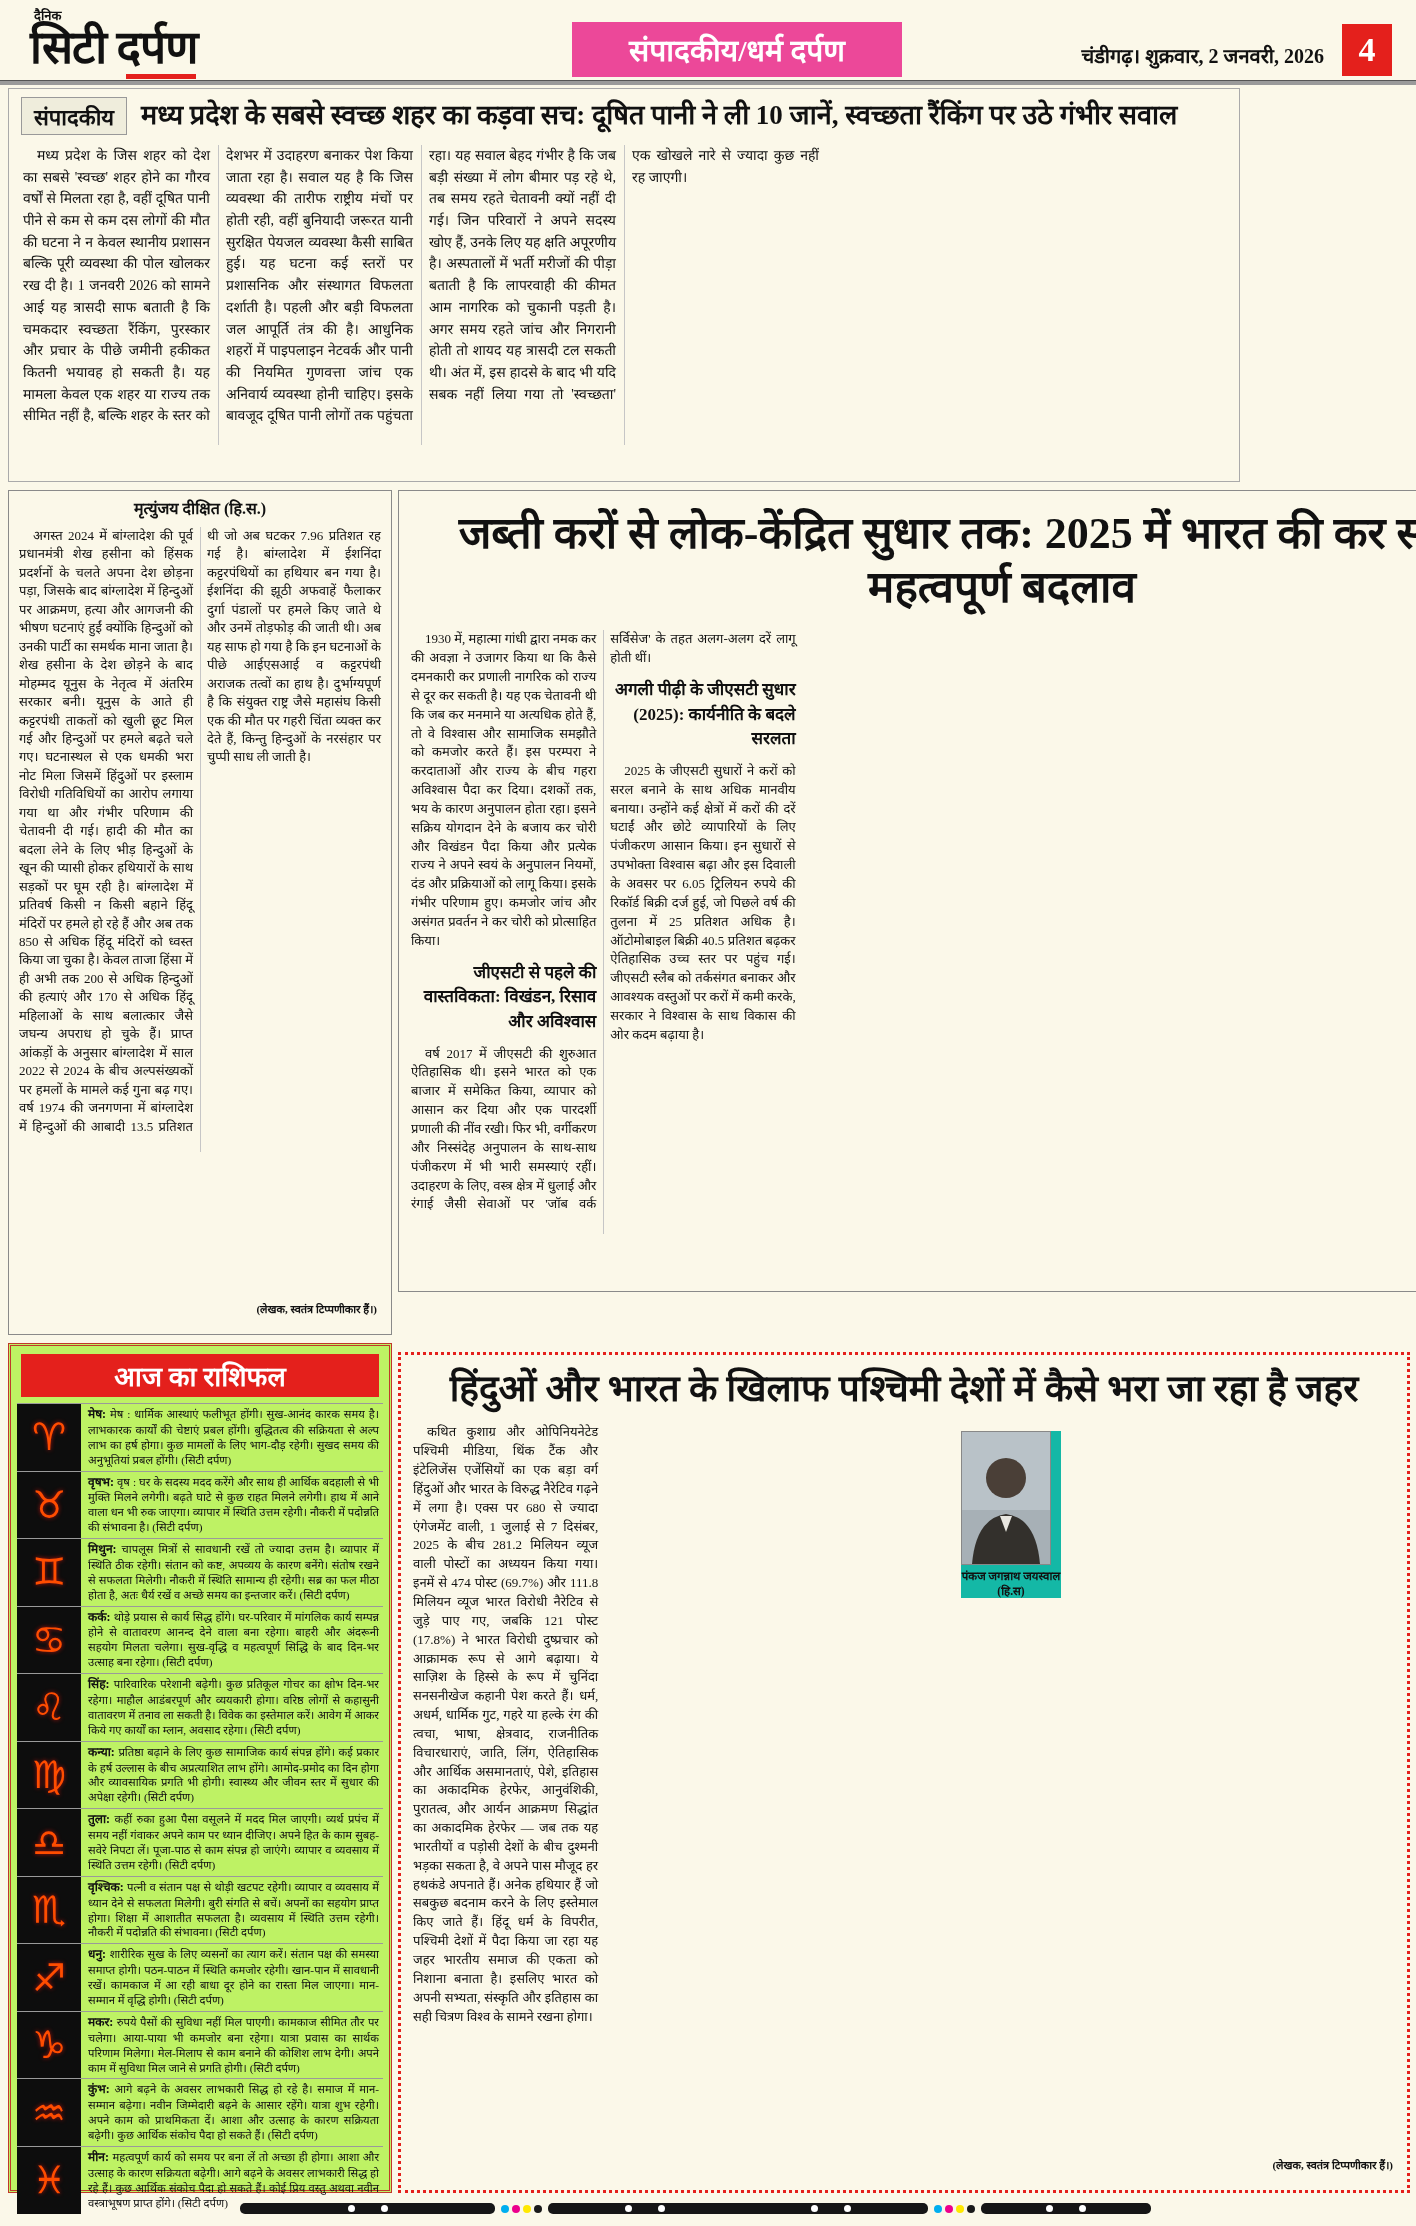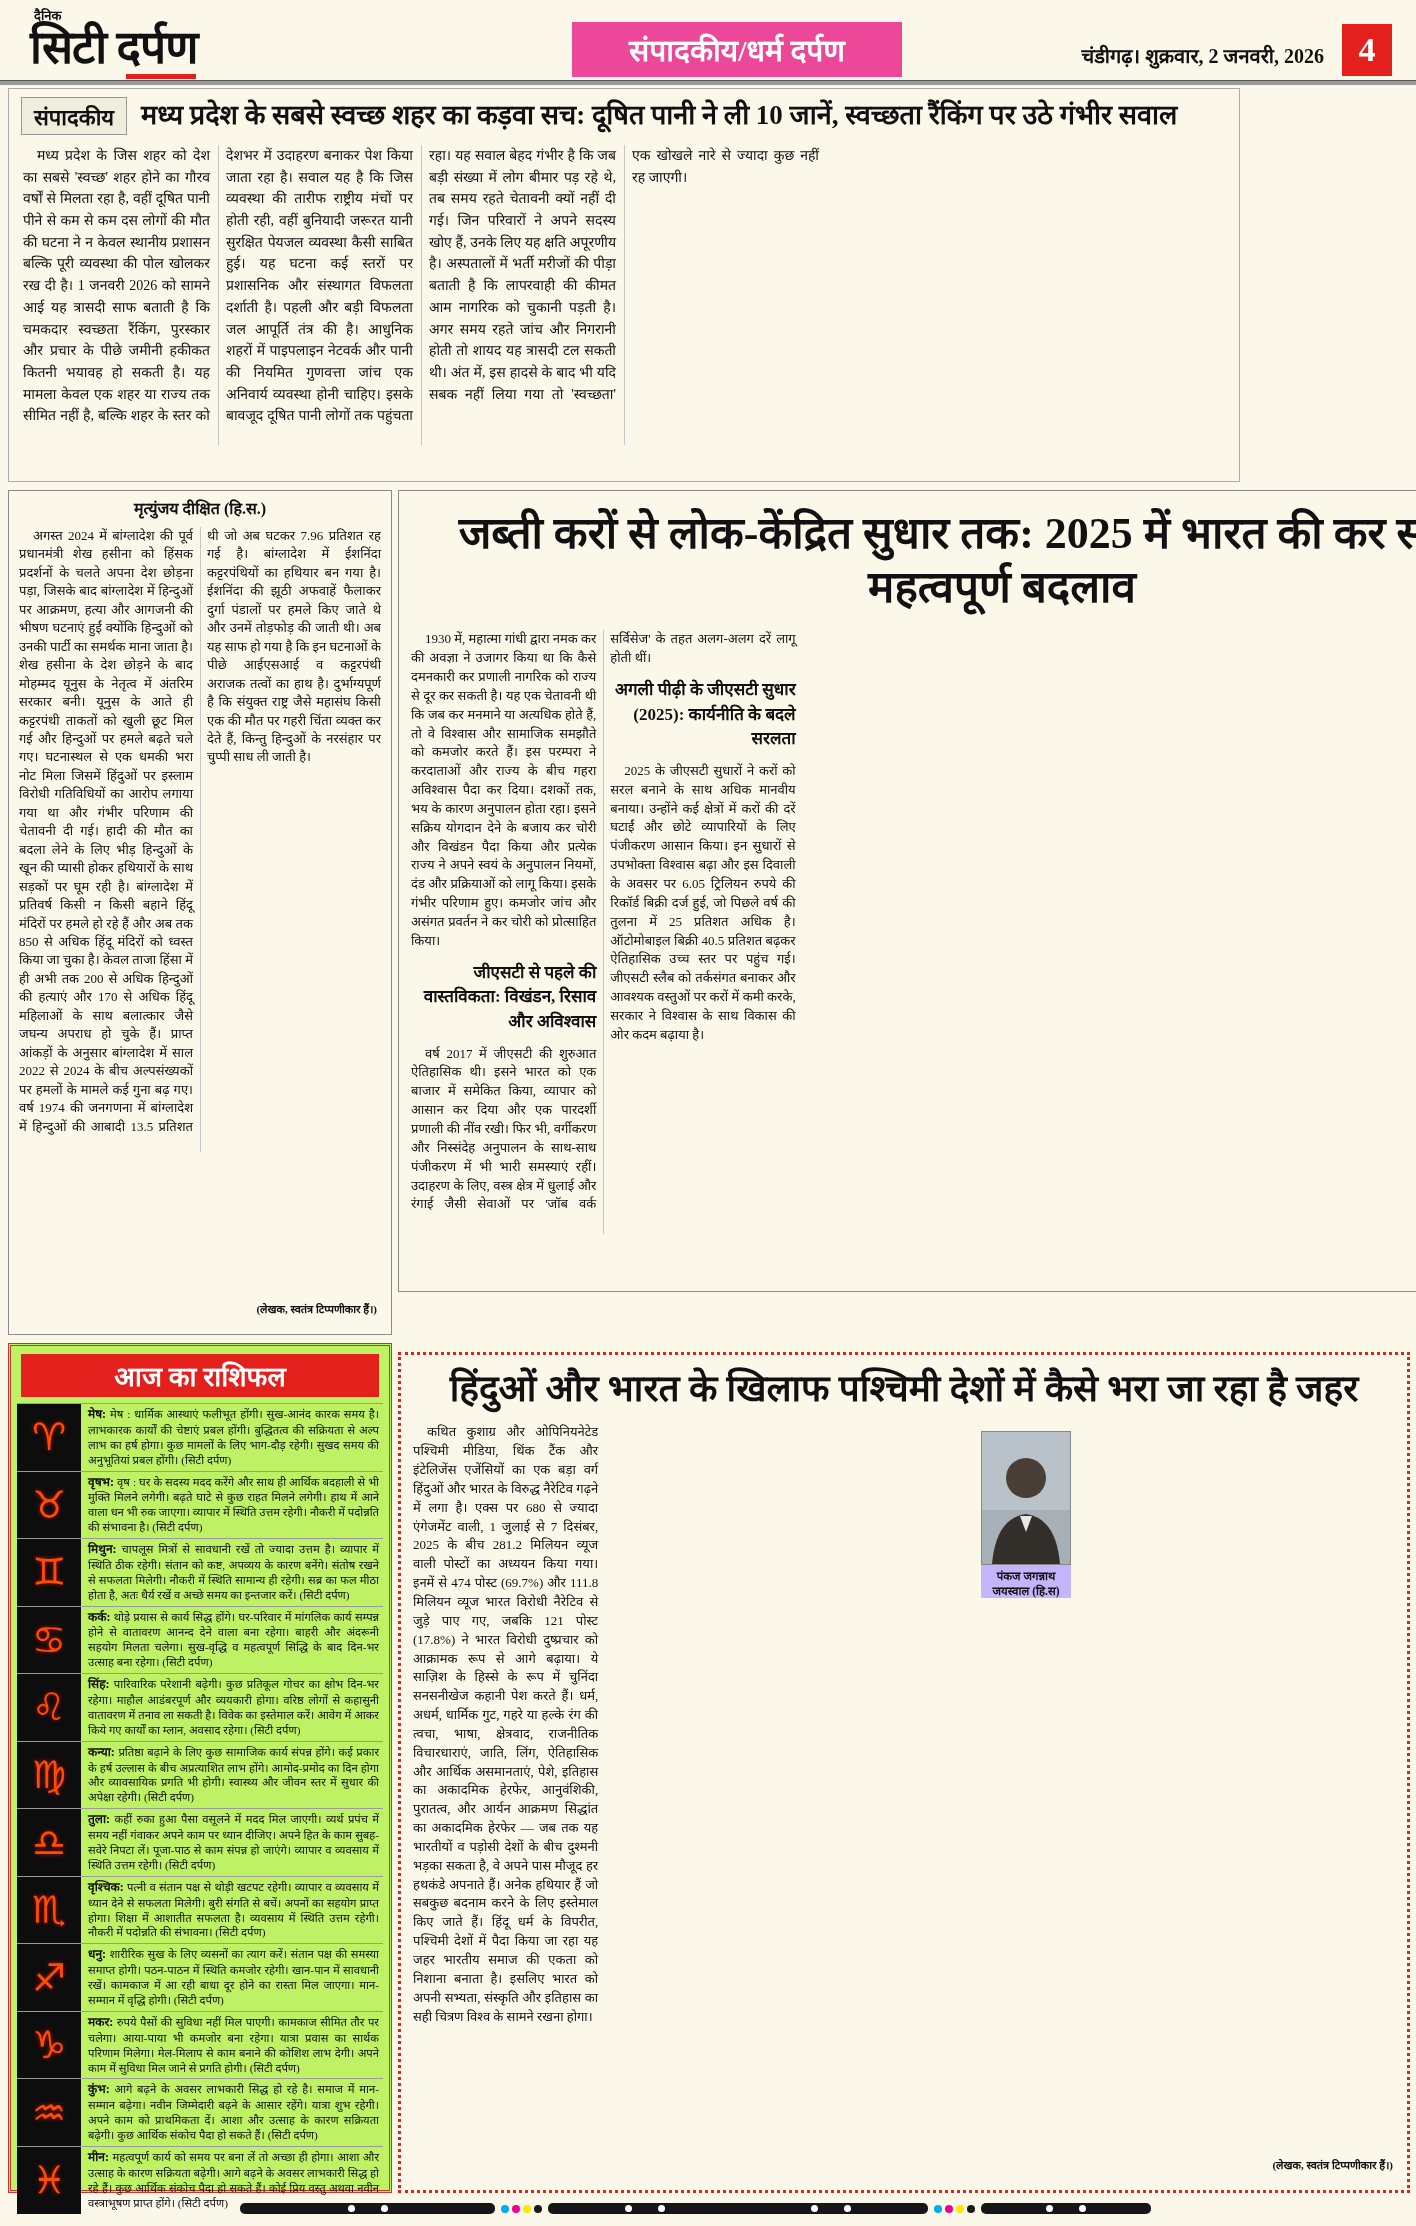--- a/index.html
+++ b/index.html
@@ -58,21 +58,21 @@
         text-shadow:0 0 4px #b3150f;min-height:58px;}
   .hs-text{font-size:11.3px;line-height:1.32;padding:3px 4px 3px 7px;text-align:justify;}
   .hs-text b{font-size:12px;}
 
   
   .po{left:398px;top:1352px;width:1012px;height:841px;border:3px dotted #e4201c;background:#fbf8e9;
         position:absolute;box-sizing:border-box;}
   .po-headline{font-size:37px;font-weight:900;text-align:center;line-height:1.2;padding:12px 14px 6px;}
   .po-body{columns:5;column-gap:14px;column-rule:1px solid #c6c6c6;font-size:13px;line-height:1.45;
         padding:6px 12px;height:700px;box-sizing:border-box;}
-  .po-photo{position:absolute;left:580px;top:76px;width:90px;background:#c4b5fd;text-align:center;}
+  .po-photo{position:absolute;left:560px;top:76px;width:100px;background:#14b8a6;text-align:center;}
   .po-photo svg{display:block;border:1px solid #888;}
   .po-caption{font-size:11.5px;font-weight:bold;padding-top:3px;}
 
   
   .regbar{position:absolute;left:240px;top:2203px;width:950px;height:11px;display:flex;align-items:center;gap:6px;}
   .rseg{background:#161616;height:11px;border-radius:5px;position:relative;display:flex;align-items:center;
         justify-content:center;gap:26px;}
   .wdot{width:7px;height:7px;border-radius:50%;background:#fff;}
   .cmyk{display:flex;gap:3px;align-items:center;}
   .cdot{width:8px;height:8px;border-radius:50%;}

